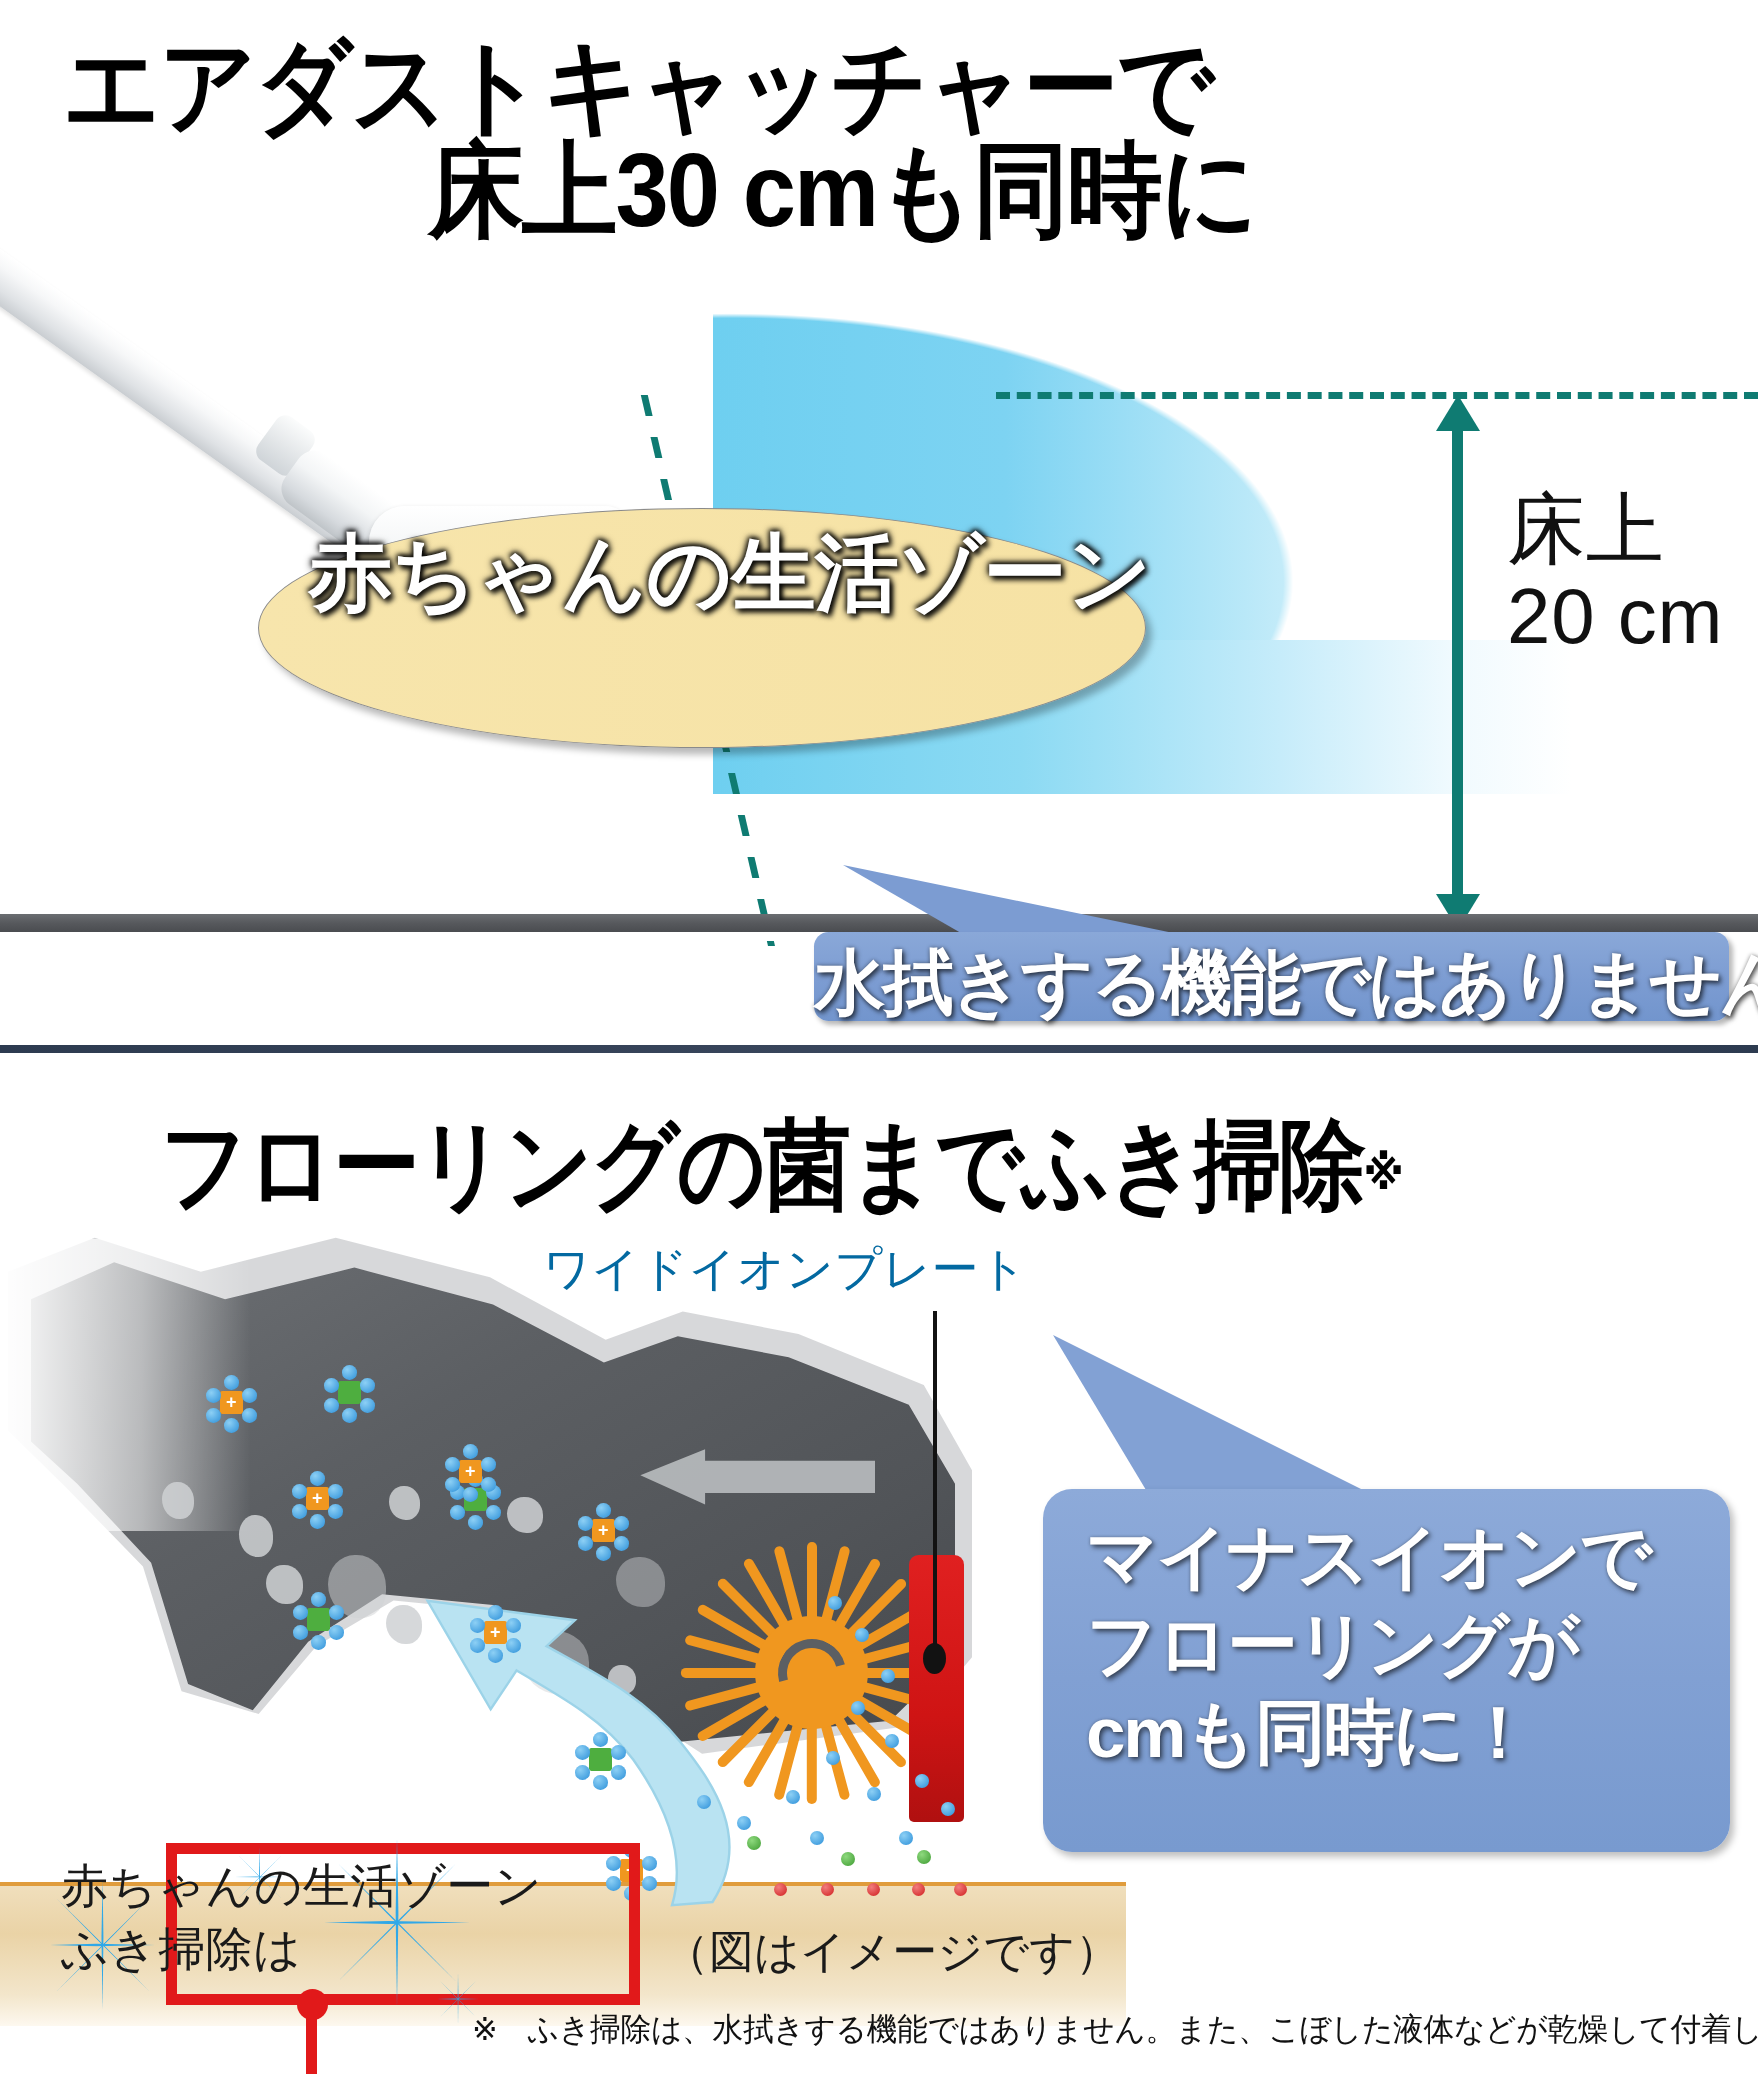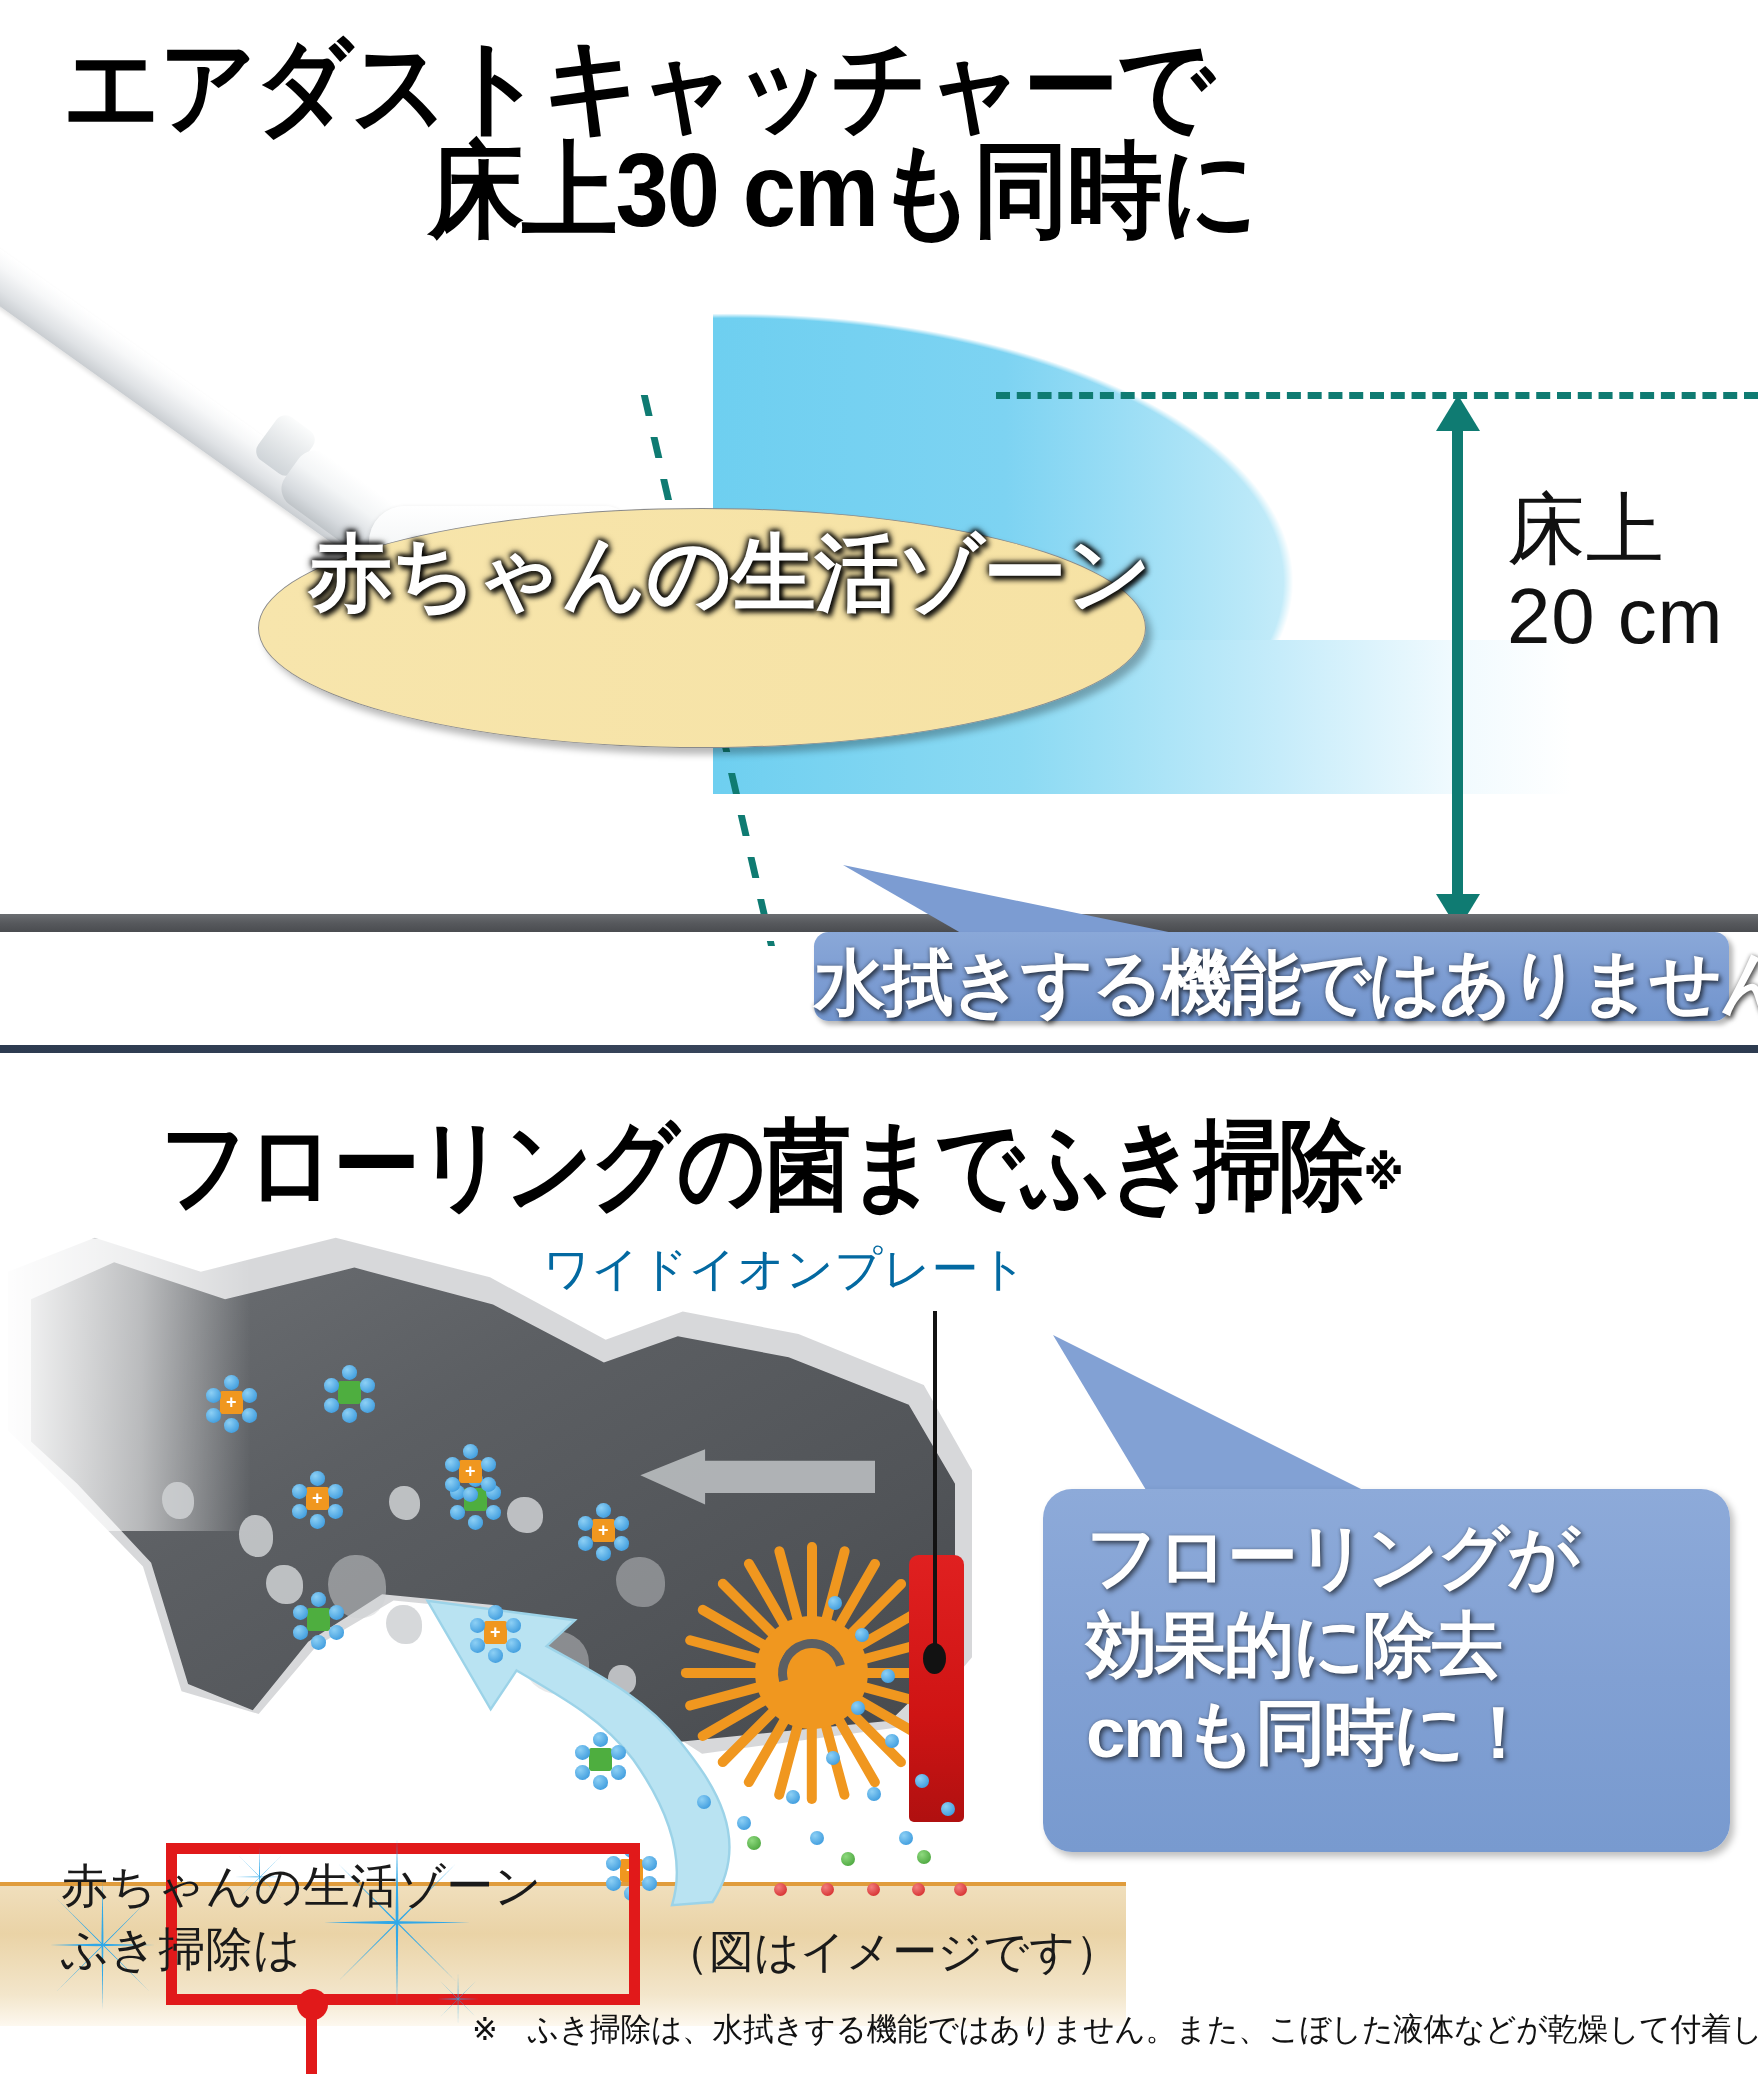--- a/index.html
+++ b/index.html
@@ -612,22 +612,22 @@
         <i class="d1"></i>
         <i class="d2"></i>
       </div>
   </div>
 
   <svg id="bubble2-tail" viewBox="0 0 400 200" preserveAspectRatio="none">
     <polygon points="0,0 400,200 120,200" fill="#82a1d4"></polygon>
   </svg>
   <div id="bubble2"></div>
   <div id="bubble2-text">
+    <div>マイナスイオンで</div>
     <div>フローリングが</div>
-    <div>効果的に除去</div>
     <div>cmも同時に！</div>
   </div>
 
   <div id="floor-caption">
     <div>赤ちゃんの生活ゾーン</div>
     <div>ふき掃除は</div>
   </div>
 
   <div id="image-note">（図はイメージです）</div>
 

